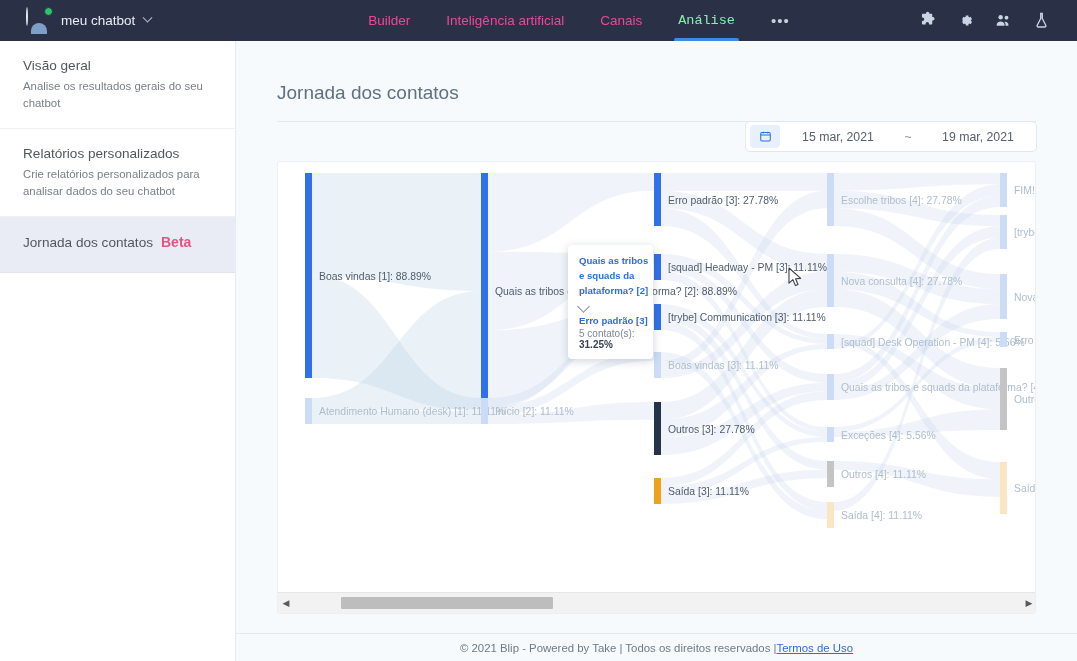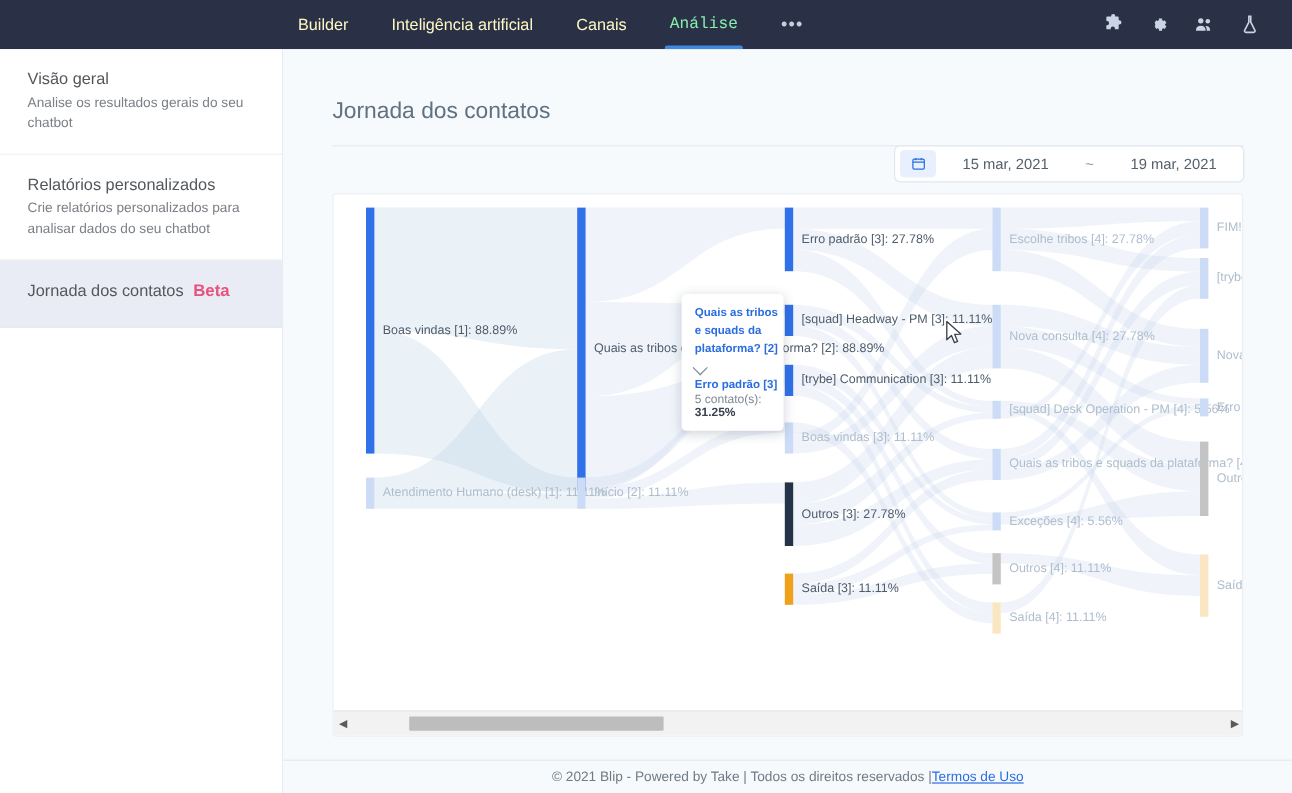--- a/index.html
+++ b/index.html
@@ -32,21 +32,21 @@
   .status-dot{
     position:absolute; right:-1px; top:-1px; width:9px;height:9px;border-radius:50%;
     background:#2cc36b; border:1.5px solid #2a3147;
   }
   #brand-name{ color:#e8edf5; font-size:13.5px; }
   .chev{ display:inline-block; width:7px;height:7px; border-right:1.4px solid #b9c4d6;
          border-bottom:1.4px solid #b9c4d6; transform:rotate(45deg) translate(-2px,-2px); }
 
   #nav-center{ flex:1; display:flex; align-items:center; justify-content:center; gap:36px; height:41px; }
   .nav-item{
-    position:relative; color:#fef9c3; font-size:13.5px; height:41px;
+    position:relative; color:#ec4899; font-size:13.5px; height:41px;
     display:flex; align-items:center; cursor:pointer; white-space:nowrap;
   }
   .nav-item.active{ color:#86efac;font-family:Liberation Mono, monospace; }
   .nav-item.active:after{
     content:""; position:absolute; left:-4px; right:-4px; bottom:0; height:3px;
     background:#3f8ae0; border-radius:2px 2px 0 0;
   }
   #nav-more{ color:#c6cfdd; font-size:15px; letter-spacing:1px; cursor:pointer; display:flex; align-items:center; }
   #nav-icons{ display:flex; align-items:center; gap:19px; padding-right:26px; }
   .nav-icon{ width:19px;height:19px; display:block; cursor:pointer; }
@@ -137,20 +137,28 @@
     position:absolute; left:236px; bottom:0; width:841px; height:28px;
     border-top:1px solid #e3eaf0; display:flex; align-items:center; justify-content:center;
     font-size:11.4px; color:#6f7b86; background:#f7fafc;
   }
   #footer a{ color:#2b6de0; }
 </style>
 </head>
 <body>
 
 <div id="topnav">
+  <div id="brand">
+    <span class="avatar-wrap">
+      <span class="avatar"></span>
+      <span class="status-dot"></span>
+    </span>
+    <span id="brand-name">meu chatbot</span>
+    <span class="chev"></span>
+  </div>
 
   <div id="nav-center">
     <div class="nav-item">Builder</div>
     <div class="nav-item">Inteligência artificial</div>
     <div class="nav-item">Canais</div>
     <div class="nav-item active">Análise</div>
     <div id="nav-more">•••</div>
   </div>
 
   <div id="nav-icons">

